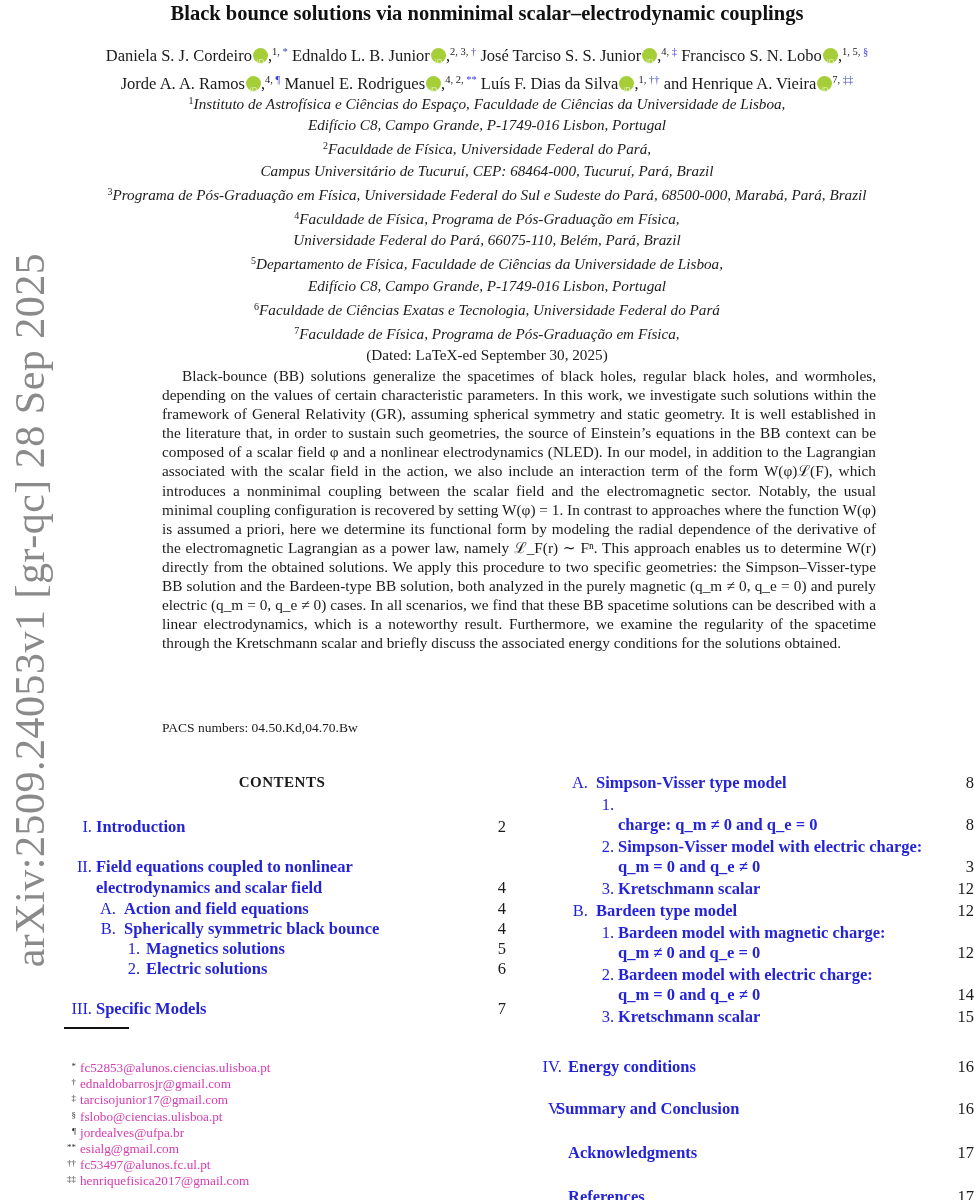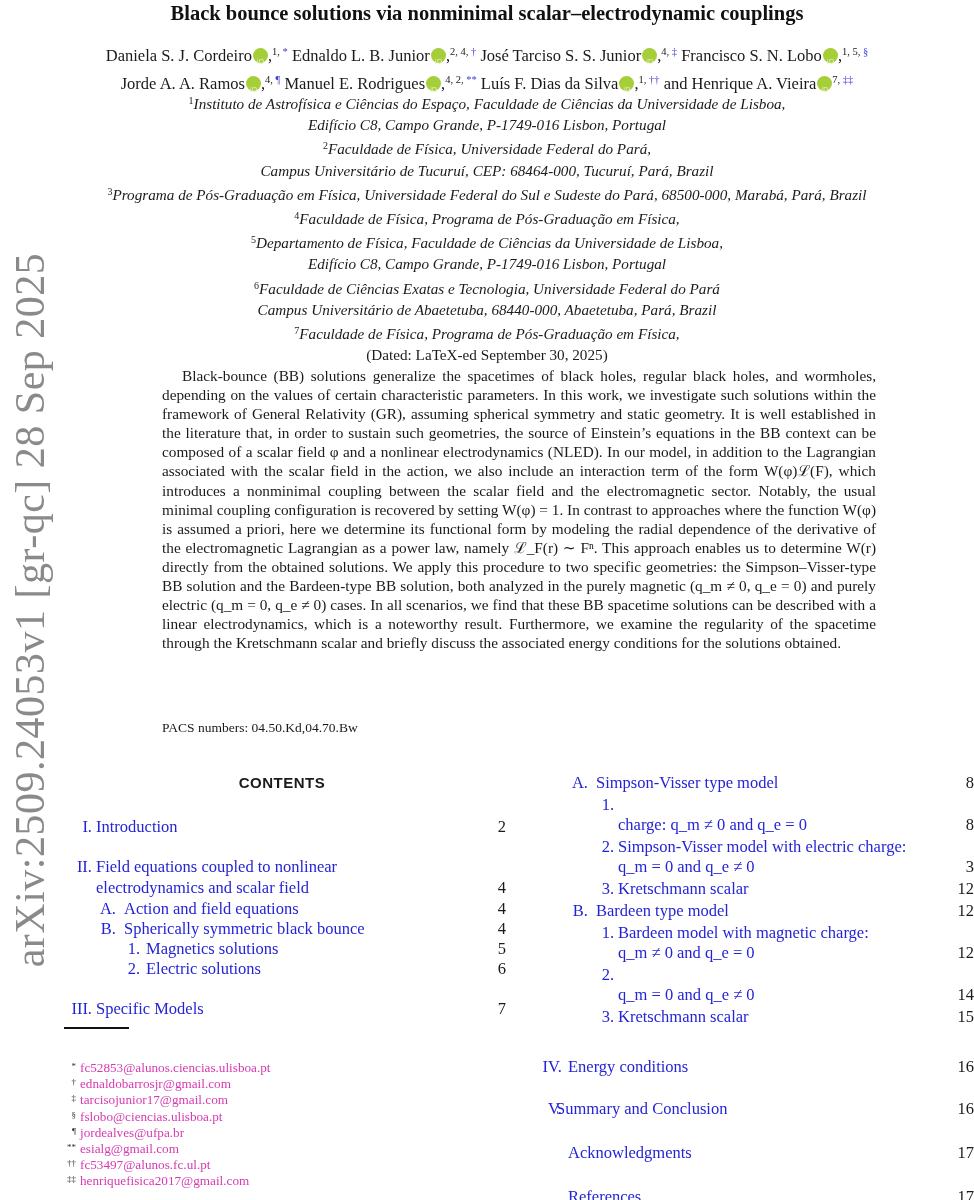--- a/index.html
+++ b/index.html
@@ -49,30 +49,30 @@
     text-align: justify; text-indent: 20px; color: #1a1a1a;
   }
 
   .pacs {
     position: absolute; top: 720px; left: 162px;
     font-family: "Liberation Serif", serif; font-size: 13.5px; color: #1a1a1a;
   }
 
   .contents-heading {
     position: absolute; top: 774px; left: 60px; width: 444px; text-align: center;
-    font-family: Liberation Sans, sans-serif; font-weight: bold; font-size: 15px; letter-spacing: 0.5px;
+    font-family: Liberation Serif, serif; font-weight: bold; font-size: 15px; letter-spacing: 0.5px;
   }
 
   .toc-col { position: absolute; font-family: "Liberation Serif", serif; font-size: 16.5px; color: #2424d6; }
   .toc-left { left: 62px; width: 444px; top: 816px; }
   .toc-right { left: 536px; width: 438px; top: 772px; }
 
   .toc-row { position: absolute; left: 0; right: 0; height: 21px; line-height: 21px; white-space: nowrap; }
   .toc-row .num { position: absolute; text-align: right; }
-  .toc-row .label { position: absolute; }
+  .toc-row .label { position: absolute; font-weight: bold; }
   .toc-row .page { position: absolute; right: 0; color: #1a1a1a; }
 
   .footnote-rule { position: absolute; top: 1027px; left: 64px; width: 65px; height: 1.5px; background: #111; }
 
   .footnotes {
     position: absolute; top: 1060px; left: 60px; width: 320px;
     font-family: "Liberation Serif", serif; font-size: 13.2px; line-height: 16.2px;
   }
   .fn-row { position: relative; height: 16.2px; white-space: nowrap; }
   .fn-mark { position: absolute; left: 0; width: 16px; text-align: right; font-size: 9px; color: #333; top: -2px; }
@@ -83,44 +83,44 @@
 
 <div class="arxiv-stamp">
   <span>arXiv:2509.24053v1  [gr-qc]  28 Sep 2025</span>
 </div>
 
 <h1 class="title">Black bounce solutions via nonminimal scalar–electrodynamic couplings</h1>
 
 <div class="authors">
   <div>
     <span class="author"><span>Daniela S. J. Cordeiro</span><span class="orcid"></span>,<span class="aff-sup">1</span><span class="aff-sup">,&nbsp;</span><span class="note-sup">*</span></span>
-    <span class="author"><span>Ednaldo L. B. Junior</span><span class="orcid"></span>,<span class="aff-sup">2, 4</span><span class="aff-sup">,&nbsp;</span><span class="note-sup">†</span></span>
+    <span class="author"><span>Ednaldo L. B. Junior</span><span class="orcid"></span>,<span class="aff-sup">2, 3</span><span class="aff-sup">,&nbsp;</span><span class="note-sup">†</span></span>
     <span class="author"><span>José Tarciso S. S. Junior</span><span class="orcid"></span>,<span class="aff-sup">4</span><span class="aff-sup">,&nbsp;</span><span class="note-sup">‡</span></span>
     <span class="author"><span>Francisco S. N. Lobo</span><span class="orcid"></span>,<span class="aff-sup">1, 5</span><span class="aff-sup">,&nbsp;</span><span class="note-sup">§</span></span>
   </div>
   <div>
     <span class="author"><span>Jorde A. A. Ramos</span><span class="orcid"></span>,<span class="aff-sup">4</span><span class="aff-sup">,&nbsp;</span><span class="note-sup">¶</span></span>
     <span class="author"><span>Manuel E. Rodrigues</span><span class="orcid"></span>,<span class="aff-sup">4, 2</span><span class="aff-sup">,&nbsp;</span><span class="note-sup">**</span></span>
     <span class="author"><span>Luís F. Dias da Silva</span><span class="orcid"></span>,<span class="aff-sup">1</span><span class="aff-sup">,&nbsp;</span><span class="note-sup">††</span></span>
     <span>and</span>
     <span class="author"><span>Henrique A. Vieira</span><span class="orcid"></span><span class="aff-sup">7</span><span class="aff-sup">,&nbsp;</span><span class="note-sup">‡‡</span></span>
   </div>
 </div>
 
 <div class="affiliations">
   <div><span class="sup">1</span><span>Instituto de Astrofísica e Ciências do Espaço, Faculdade de Ciências da Universidade de Lisboa,</span></div>
   <div>Edifício C8, Campo Grande, P-1749-016 Lisbon, Portugal</div>
   <div><span class="sup">2</span><span>Faculdade de Física, Universidade Federal do Pará,</span></div>
   <div>Campus Universitário de Tucuruí, CEP: 68464-000, Tucuruí, Pará, Brazil</div>
   <div><span class="sup">3</span><span>Programa de Pós-Graduação em Física, Universidade Federal do Sul e Sudeste do Pará, 68500-000, Marabá, Pará, Brazil</span></div>
   <div><span class="sup">4</span><span>Faculdade de Física, Programa de Pós-Graduação em Física,</span></div>
+  <div>Universidade Federal do Pará, 66075-110, Belém, Pará, Brazil</div>
   <div><span class="sup">5</span><span>Departamento de Física, Faculdade de Ciências da Universidade de Lisboa,</span></div>
   <div>Edifício C8, Campo Grande, P-1749-016 Lisbon, Portugal</div>
   <div><span class="sup">6</span><span>Faculdade de Ciências Exatas e Tecnologia, Universidade Federal do Pará</span></div>
-  <div>Campus Universitário de Abaetetuba, 68440-000, Abaetetuba, Pará, Brazil</div>
   <div><span class="sup">7</span><span>Faculdade de Física, Programa de Pós-Graduação em Física,</span></div>
   <div class="dated">(Dated: LaTeX-ed September 30, 2025)</div>
 </div>
 
 <p class="abstract">Black-bounce (BB) solutions generalize the spacetimes of black holes, regular black holes, and wormholes, depending on the values of certain characteristic parameters. In this work, we investigate such solutions within the framework of General Relativity (GR), assuming spherical symmetry and static geometry. It is well established in the literature that, in order to sustain such geometries, the source of Einstein’s equations in the BB context can be composed of a scalar field φ and a nonlinear electrodynamics (NLED). In our model, in addition to the Lagrangian associated with the scalar field in the action, we also include an interaction term of the form W(φ)ℒ(F), which introduces a nonminimal coupling between the scalar field and the electromagnetic sector. Notably, the usual minimal coupling configuration is recovered by setting W(φ) = 1. In contrast to approaches where the function W(φ) is assumed a priori, here we determine its functional form by modeling the radial dependence of the derivative of the electromagnetic Lagrangian as a power law, namely ℒ_F(r) ∼ Fⁿ. This approach enables us to determine W(r) directly from the obtained solutions. We apply this procedure to two specific geometries: the Simpson–Visser-type BB solution and the Bardeen-type BB solution, both analyzed in the purely magnetic (q_m ≠ 0, q_e = 0) and purely electric (q_m = 0, q_e ≠ 0) cases. In all scenarios, we find that these BB spacetime solutions can be described with a linear electrodynamics, which is a noteworthy result. Furthermore, we examine the regularity of the spacetime through the Kretschmann scalar and briefly discuss the associated energy conditions for the solutions obtained.</p>
 
 <div class="pacs">PACS numbers: 04.50.Kd,04.70.Bw</div>
 
 <div class="contents-heading">CONTENTS</div>
 
@@ -236,20 +236,21 @@
   <div class="toc-row" style="top:150px">
     <span class="num" style="left:60px;width:18px">1.</span>
     <span class="label" style="left:82px">Bardeen model with magnetic charge:</span>
   </div>
   <div class="toc-row" style="top:170px">
     <span class="label" style="left:82px">q_m ≠ 0 and q_e = 0</span>
     <span class="page">12</span>
   </div>
   <div class="toc-row" style="top:192px">
     <span class="num" style="left:60px;width:18px">2.</span>
+    <span class="label" style="left:82px">Bardeen model with electric charge:</span>
   </div>
   <div class="toc-row" style="top:212px">
     <span class="label" style="left:82px">q_m = 0 and q_e ≠ 0</span>
     <span class="page">14</span>
   </div>
   <div class="toc-row" style="top:234px">
     <span class="num" style="left:60px;width:18px">3.</span>
     <span class="label" style="left:82px">Kretschmann scalar</span>
     <span class="page">15</span>
   </div>

